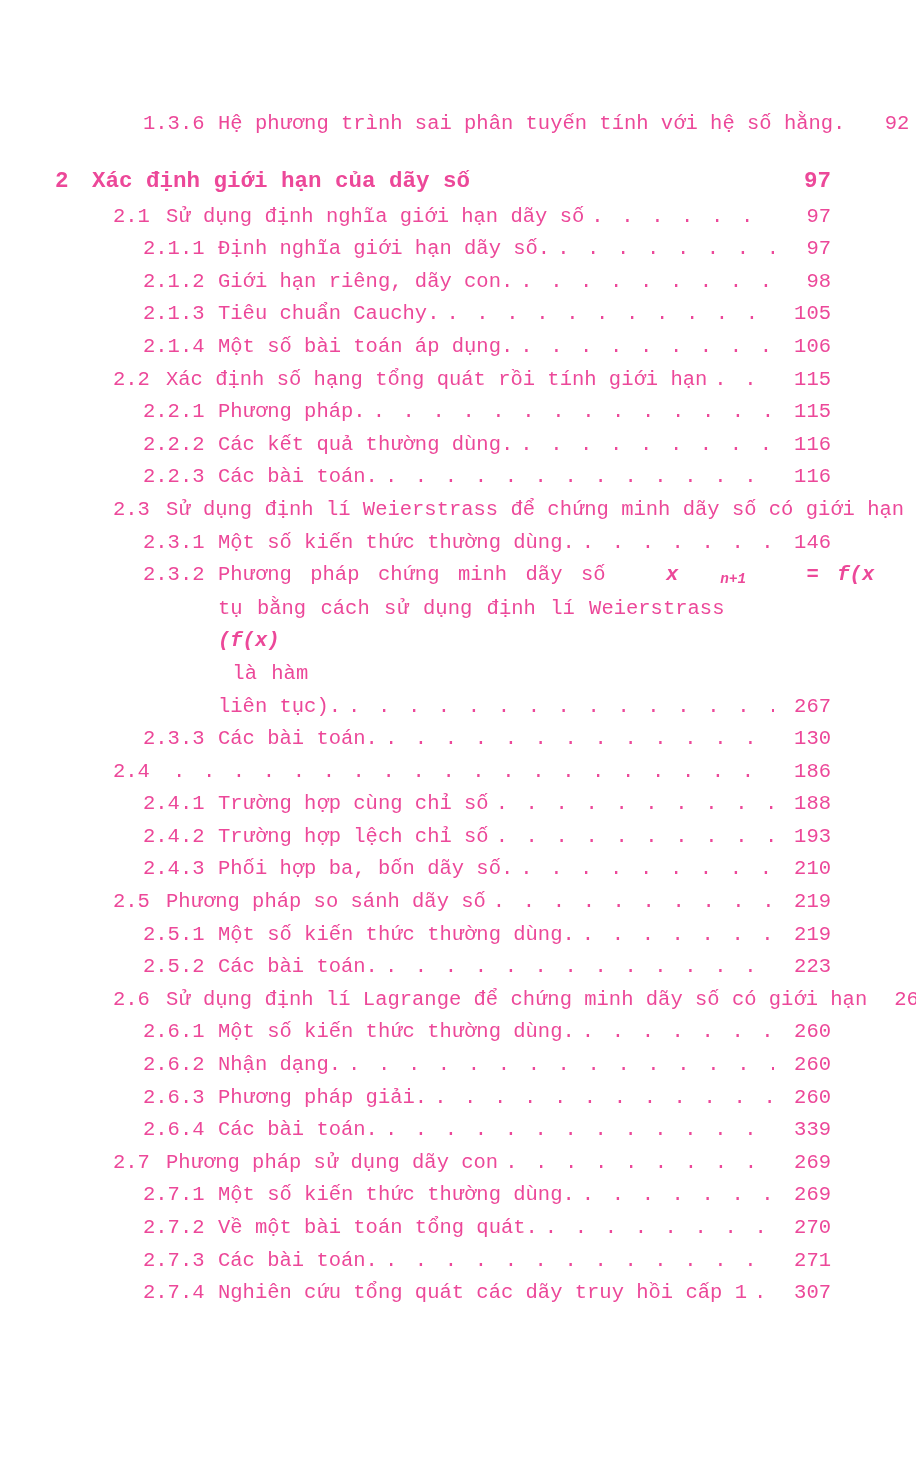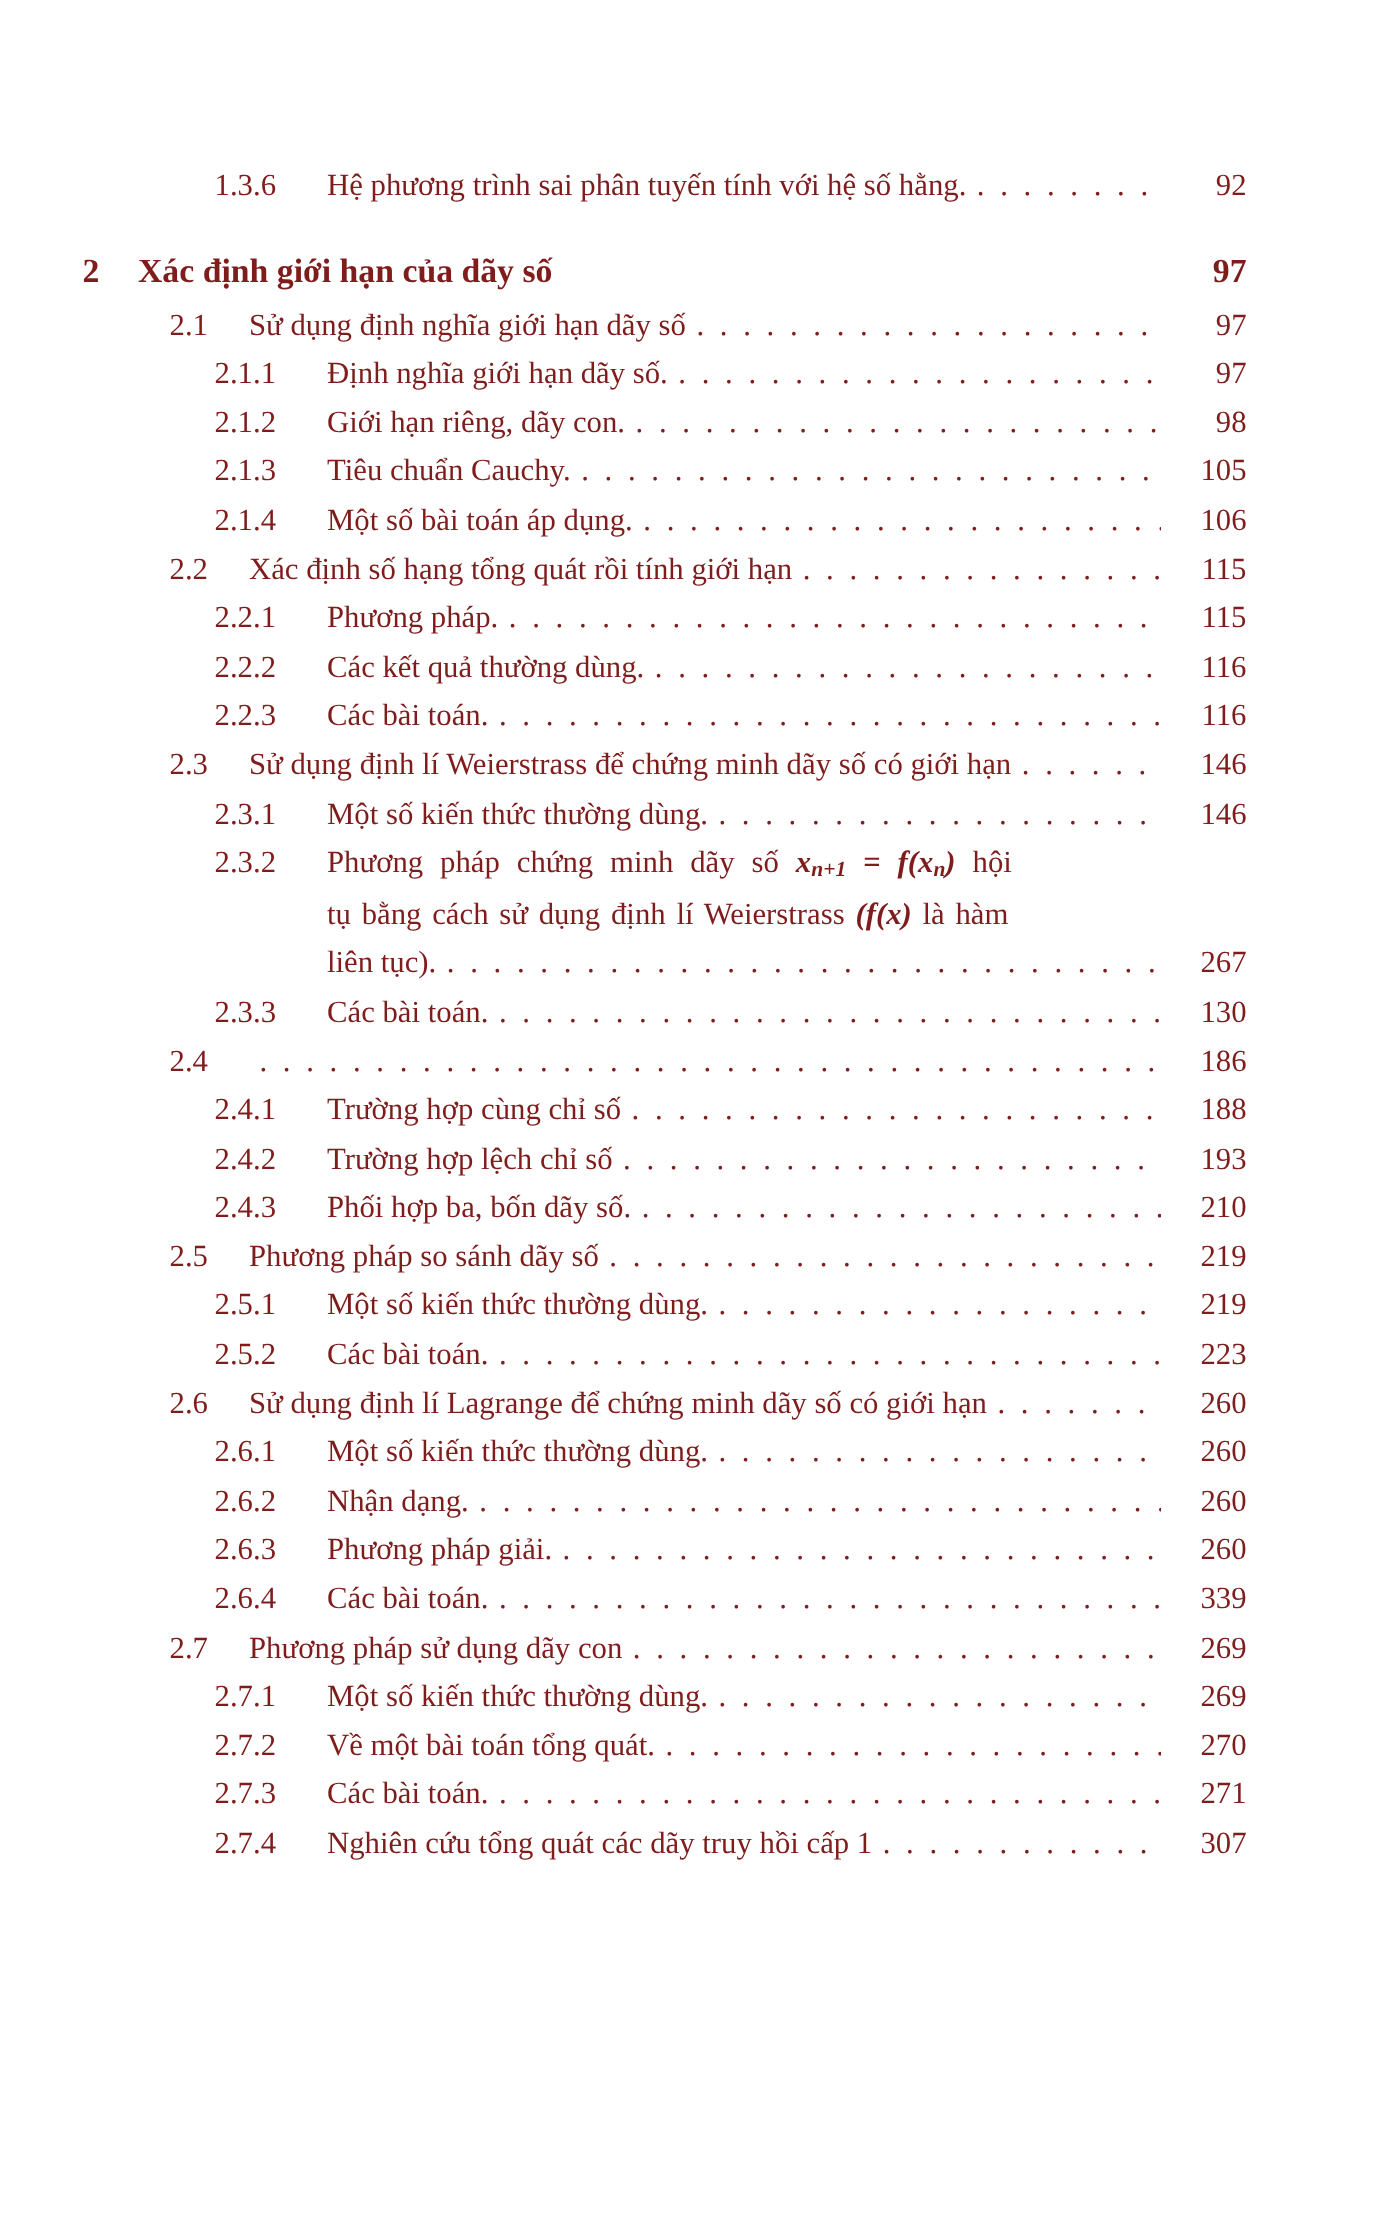--- a/index.html
+++ b/index.html
@@ -2,22 +2,22 @@
 <html><head>
 <meta charset="utf-8">
 <style>
   * { margin: 0; padding: 0; box-sizing: border-box; }
   html, body { background: #ffffff; }
   .page {
     position: relative;
     width: 916px;
     height: 1307px;
     background: #ffffff;
-    color: #7f1d1d;
-    font-family: Liberation Serif, serif;
+    color: #ec4899;
+    font-family: Liberation Mono, monospace;
     overflow: hidden;
   }
   .toc {
     position: absolute;
     left: 55px;
     top: 108px;
     width: 776px;
     font-size: 20.5px;
   }
   .row {
@@ -55,22 +55,22 @@
   .row.section { padding-left: 35px; }
   .row.section .num { width: 53px; margin-left: 23px; }
 
   .row.subsection { padding-left: 88px; }
   .row.subsection .num { width: 75px; }
 
   
   .mbody { flex: 1 1 auto; min-width: 0; }
   .mline { display: flex; align-items: baseline; line-height: 32.6px; }
   .mline > span { white-space: pre; }
-  .mline.l1 { word-spacing: 0.30em; }
-  .mline.l2 { word-spacing: 0.10em; }
+  .mline.l1 { word-spacing: 0.30em; gap: 42px; }
+  .mline.l2 { word-spacing: 0.10em; flex-direction: column; }
   .math { font-weight: bold; font-style: italic; }
   .msub { font-size: 0.70em; position: relative; top: 0.22em; }
 
   .footer {
     position: absolute;
     left: 55px;
     top: 1380px;
     width: 776px;
     text-align: left;
     font-size: 20px;

